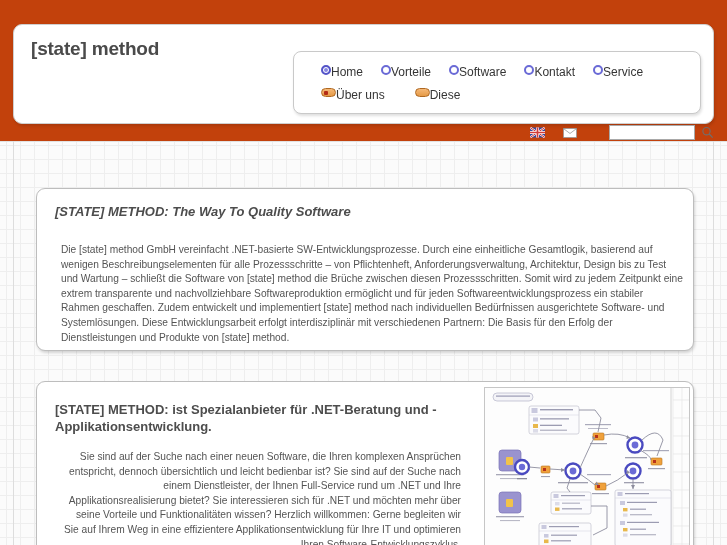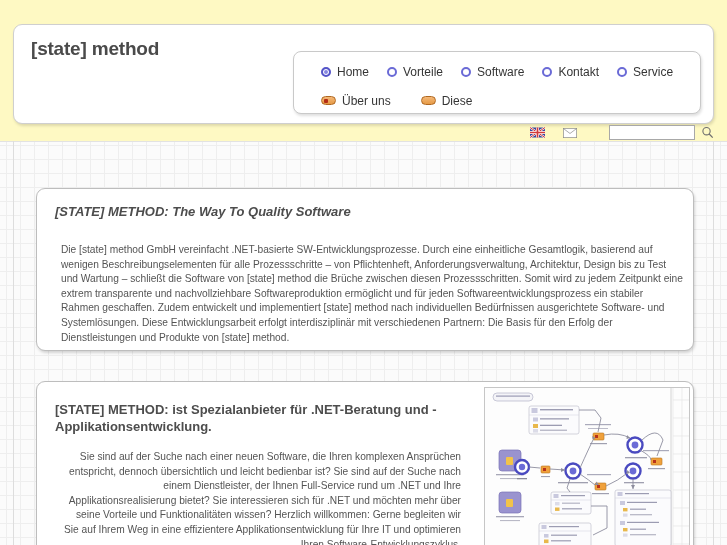--- a/index.html
+++ b/index.html
@@ -8,21 +8,21 @@
     width: 727px; height: 545px;
     overflow: hidden;
     background: #ffffff;
     font-family: "Liberation Sans", sans-serif;
   }
 
   
   #page {
     position: relative;
     width: 727px; height: 545px;
-    background: #fef9c3;
+    background: #c2410c;
     overflow: hidden;
   }
 
   
   #content-bg {
     position: absolute;
     left: 0; top: 141px;
     width: 727px; height: 404px;
     background-color: #fbfbfb;
     background-image:
@@ -76,22 +76,20 @@
     box-shadow: 1px 2px 3px rgba(0,0,0,0.13);
     padding: 8px 0 0 27px;
   }
   .nav-row {
     display: flex;
     align-items: center;
     height: 23px;
   }
   .nav-item {
     display: flex;
-    align-items: center;
-    gap: 6px;
     margin-right: 18px;
     cursor: pointer;
     white-space: nowrap;
   }
   .nav-label {
     font-size: 12px;
     color: #353535;
   }
 
   
@@ -244,21 +242,21 @@
           <span class="nav-label">Kontakt</span>
         </div>
 
         <div class="nav-item">
           <span class="bullet"></span>
           <span class="nav-label">Service</span>
         </div>
 
       </div>
 
-      <div class="nav-row" style="margin-top:6px;">
+      <div class="nav-row" style="">
 
         <div class="nav-item">
           <span class="pill active"></span>
           <span class="nav-label">Über uns</span>
         </div>
 
         <div class="nav-item" style="margin-left:12px;">
           <span class="pill"></span>
           <span class="nav-label">Diese</span>
         </div>

